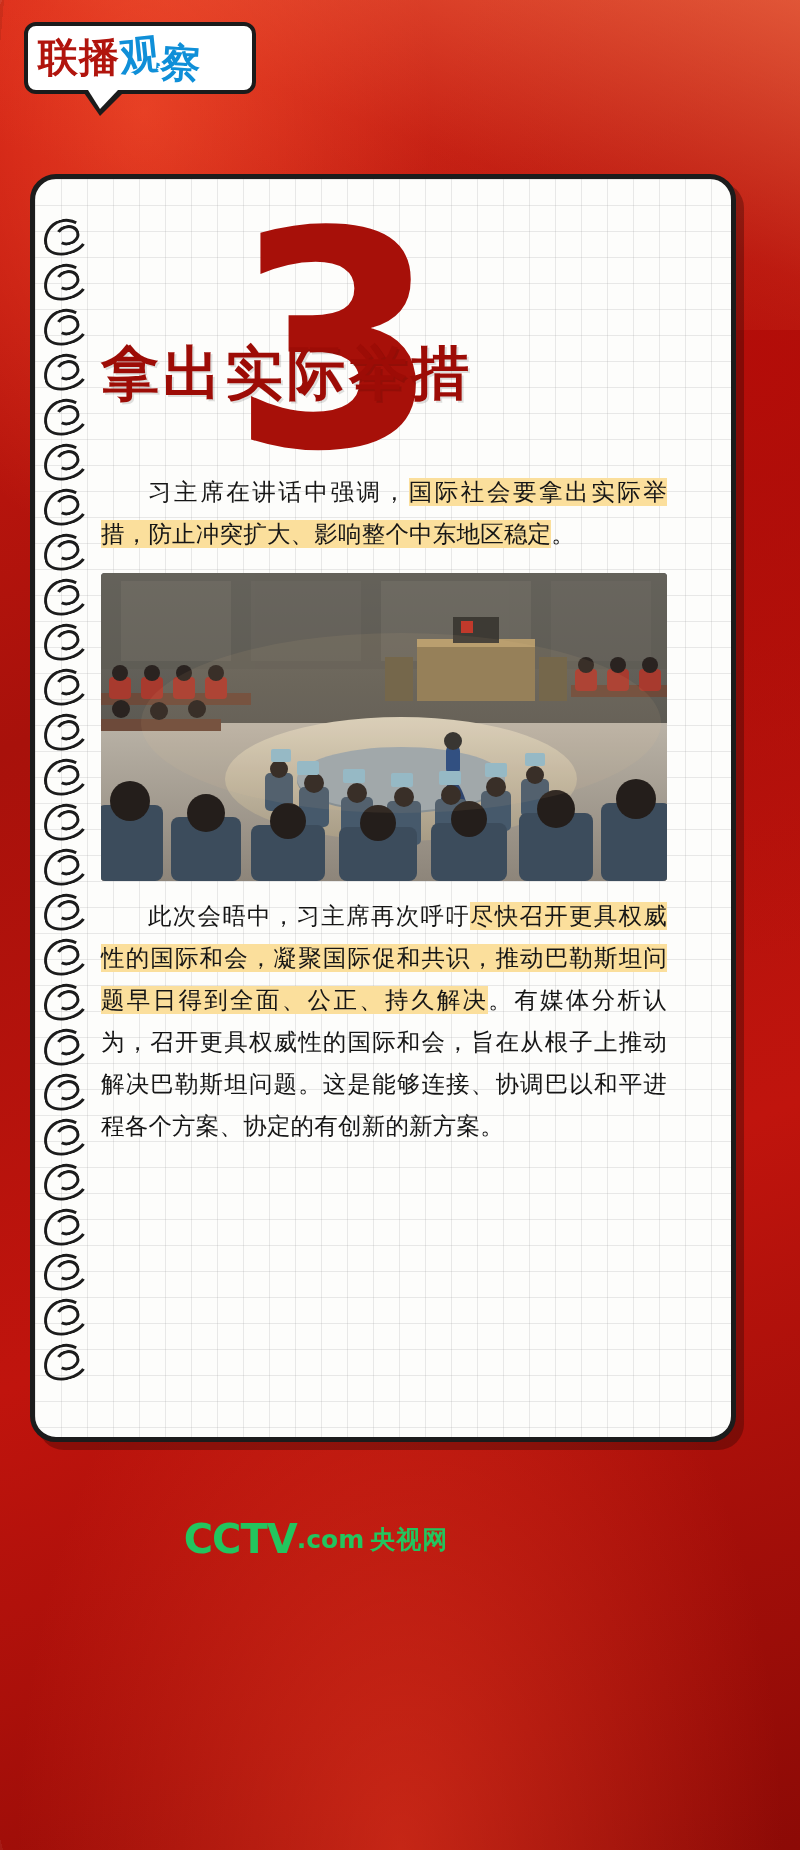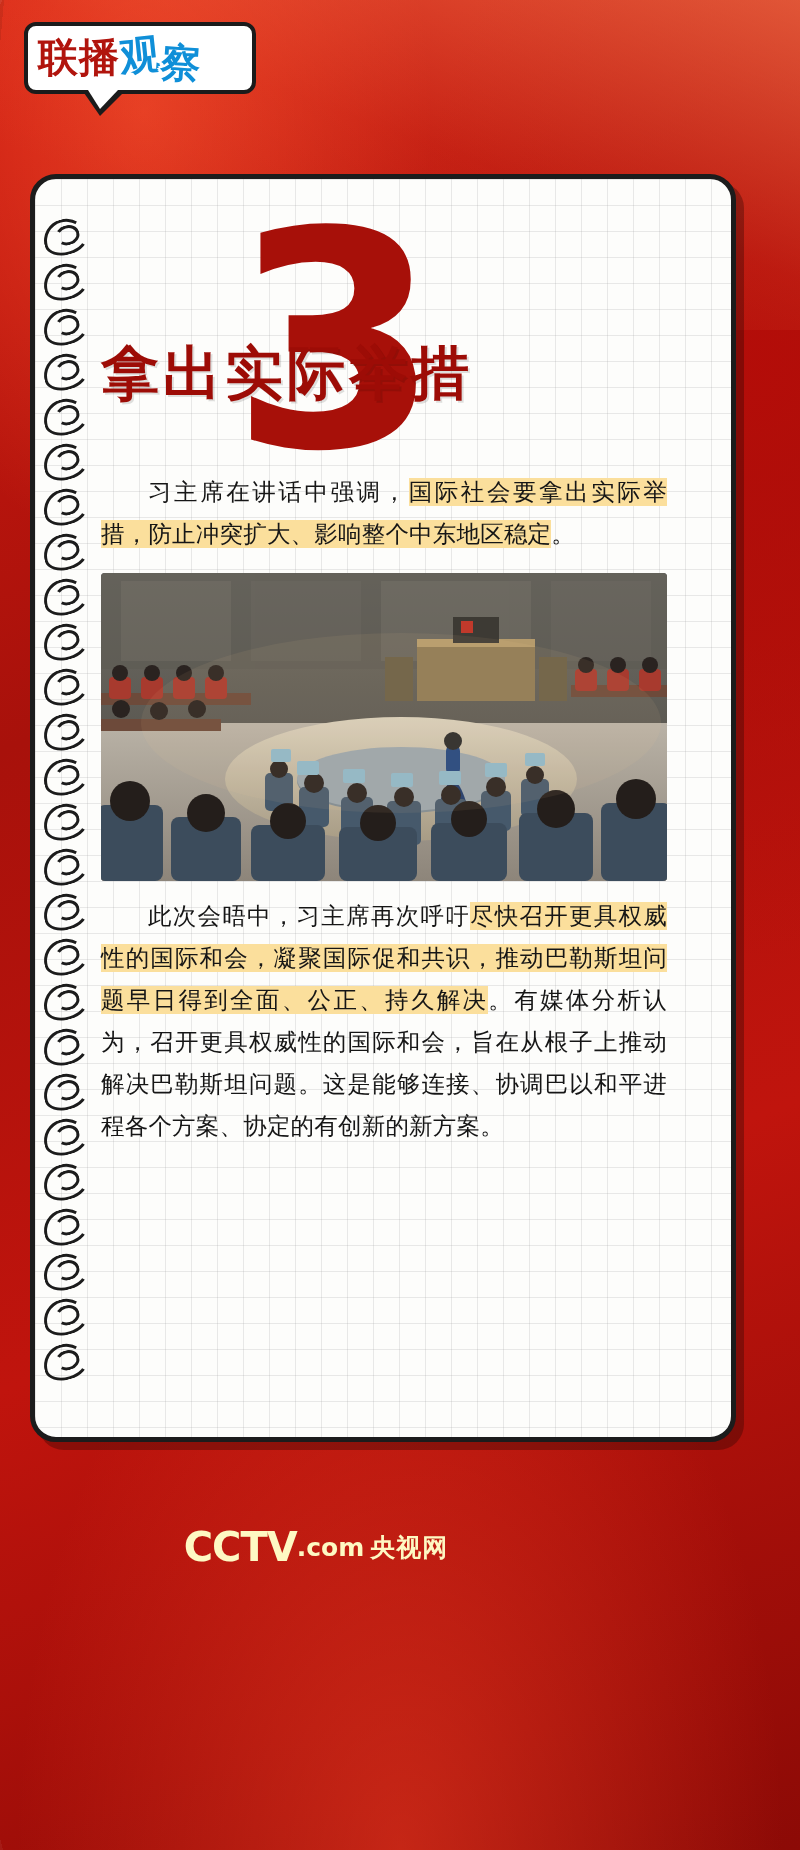--- a/index.html
+++ b/index.html
@@ -232,22 +232,21 @@
   }
   .photo svg { display: block; }
 
   
   .footer {
     position: absolute;
     left: 0;
     top: 1516px;
     width: 632px;
     text-align: center;
-    color: #fef9c3;
-    margin-top: 8px;
+    color: #22c55e;
   }
   .footer .cctv {
     font-family: "DejaVu Sans", "Liberation Sans", sans-serif;
     font-weight: bold;
     font-size: 40px;
     letter-spacing: -1px;
     vertical-align: middle;
   }
   .footer .cn {
     font-family: "DejaVu Sans", "Liberation Sans", sans-serif;

